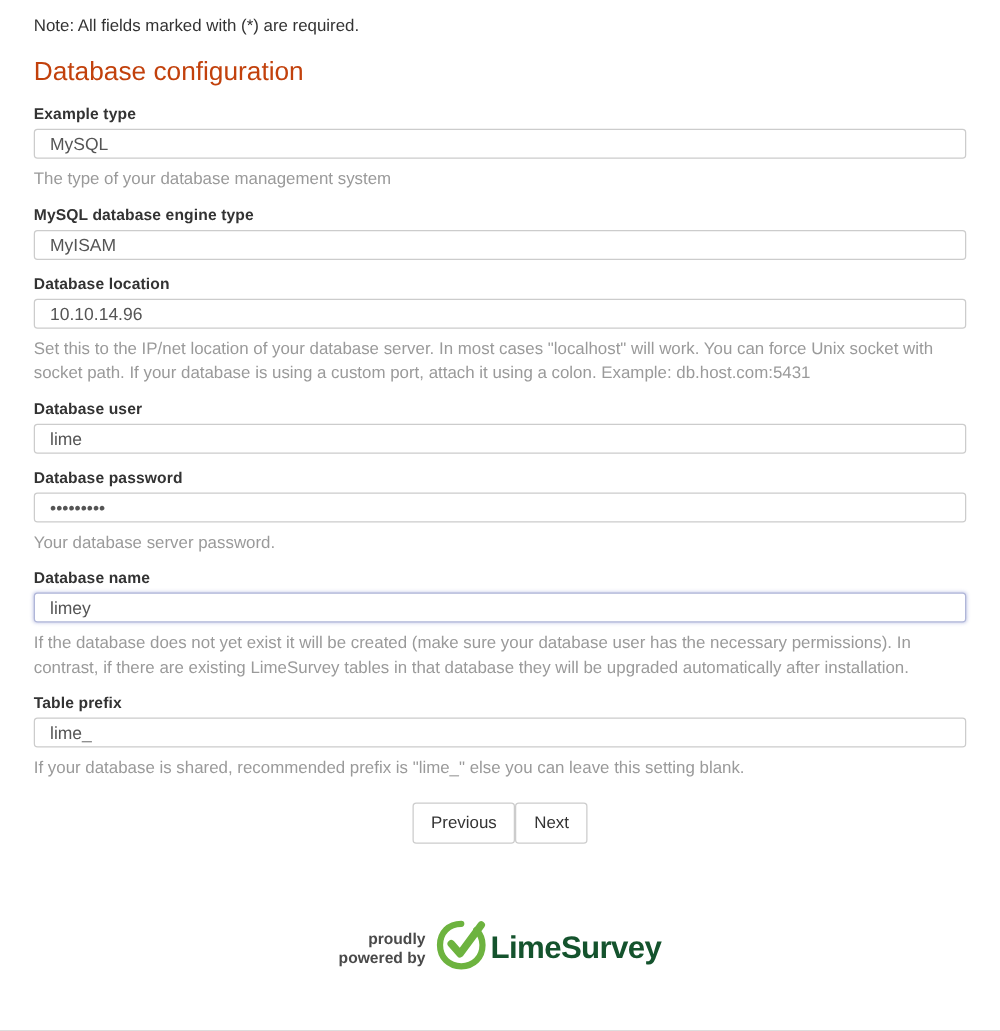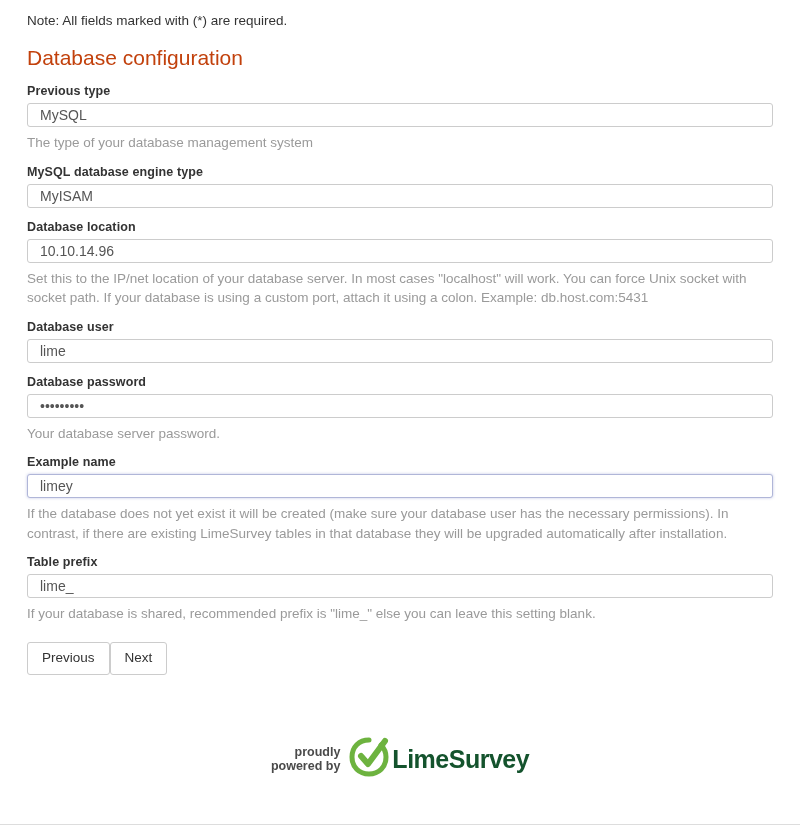--- a/index.html
+++ b/index.html
@@ -66,21 +66,21 @@
   .field-help {
     display: block;
     font-size: 13.5px;
     color: #9a9a9a;
     margin-top: 6px;
     line-height: 1.45;
     max-width: 748px;
   }
   .buttons-row {
     display: flex;
-    justify-content: flex-start;
+    justify-content: center;
     align-items: center;
     width: 746px;
     margin-top: 18px;
   }
   .btn {
     font-family: "Liberation Sans", sans-serif;
     font-size: 13.5px;
     color: #333333;
     background: #ffffff;
     border: 1px solid #cccccc;
@@ -134,21 +134,21 @@
 <body>
 
 <div class="page">
   <div class="content">
 
     <div class="note">Note: All fields marked with (*) are required.</div>
 
     <h2 class="section-title">Database configuration</h2>
 
     <div class="field">
-      <label class="field-label">Previous type</label>
+      <label class="field-label">Example type</label>
       <input class="field-input" type="text" value="MySQL" style="">
       <span class="field-help">The type of your database management system</span>
     </div>
 
     <div class="field">
       <label class="field-label">MySQL database engine type</label>
       <input class="field-input" type="text" value="MyISAM" style="">
     </div>
 
     <div class="field">
@@ -162,21 +162,21 @@
       <input class="field-input" type="text" value="lime" style="">
     </div>
 
     <div class="field">
       <label class="field-label">Database password</label>
       <input class="field-input" type="text" value="•••••••••" style="">
       <span class="field-help">Your database server password.</span>
     </div>
 
     <div class="field">
-      <label class="field-label">Example name</label>
+      <label class="field-label">Database name</label>
       <input class="field-input focused" type="text" value="limey" style="">
       <span class="field-help">If the database does not yet exist it will be created (make sure your database user has the necessary permissions). In contrast, if there are existing LimeSurvey tables in that database they will be upgraded automatically after installation.</span>
     </div>
 
     <div class="field">
       <label class="field-label">Table prefix</label>
       <input class="field-input" type="text" value="lime_" style="">
       <span class="field-help">If your database is shared, recommended prefix is "lime_" else you can leave this setting blank.</span>
     </div>
 

